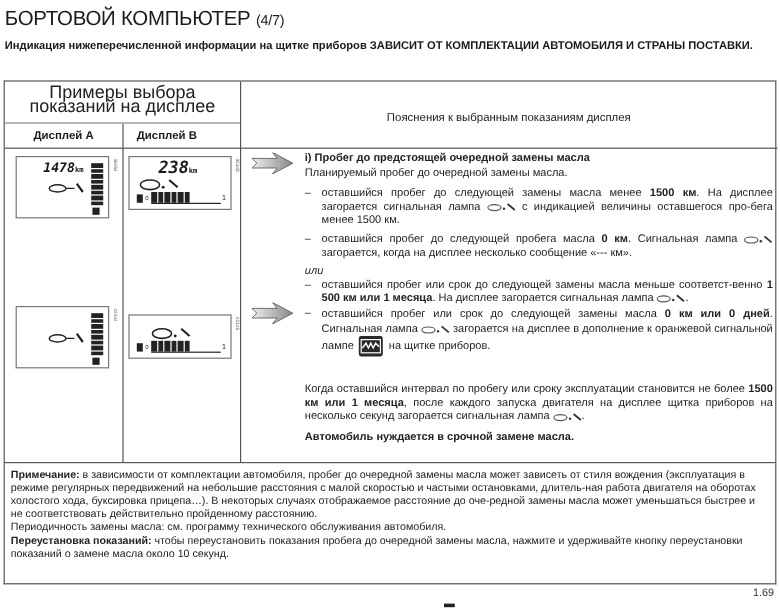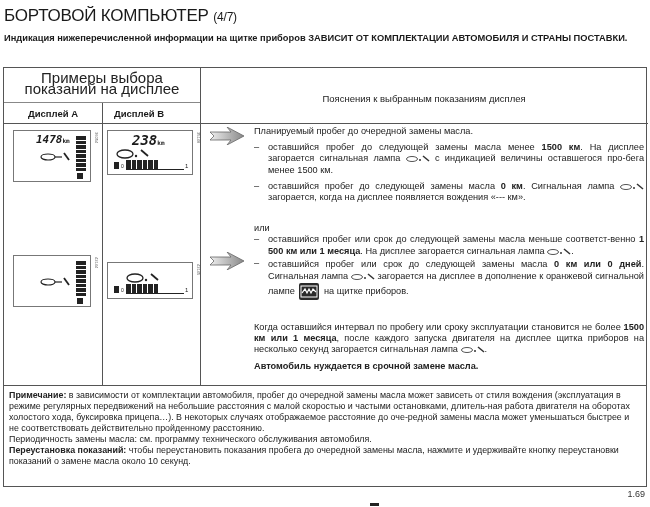--- a/index.html
+++ b/index.html
@@ -183,41 +183,42 @@
     <defs>
         <linearGradient id="g2" x1="0" x2="1">
           <stop offset="0" stop-color="#eee"></stop>
           <stop offset="1" stop-color="#888"></stop>
         </linearGradient>
       </defs>
     <path d="M1 5 L22 5 L18 0 L35 9 L18 18 L22 13 L1 13 L5 9 Z" fill="url(#g2)" stroke="#666" stroke-width="0.8"></path>
   </svg>
 
   <div class="content">
+    <p class="b">i) Пробег до предстоящей очередной замены масла</p>
     <p style="margin-bottom:1px;">Планируемый пробег до очередной замены масла.</p>
 
     <div class="item">
       <span class="dash">–</span>
       <span class="txt"><span>оставшийся пробег до следующей замены масла менее </span><span class="b">1500 км</span><span>. На дисплее загорается сигнальная лампа </span><svg class="lamp-ico" width="24" height="9">
             <ellipse cx="6" cy="5" rx="5.5" ry="2.5" fill="none" stroke="#555" stroke-width="1"></ellipse>
             <circle cx="14" cy="6" r="1" fill="#333"></circle>
             <line x1="17" y1="2" x2="23" y2="7" stroke="#333" stroke-width="1.5"></line>
           </svg><span> с индикацией величины оставшегося про-бега менее 1500 км.</span></span>
     </div>
 
     <div class="item">
       <span class="dash">–</span>
-      <span class="txt"><span>оставшийся пробег до следующей замены масла </span><span class="b">0 км</span><span>. Сигнальная лампа </span><svg class="lamp-ico" width="24" height="9">
-            <ellipse cx="6" cy="5" rx="5.5" ry="2.5" fill="none" stroke="#555" stroke-width="1"></ellipse>
-            <circle cx="14" cy="6" r="1" fill="#333"></circle>
-            <line x1="17" y1="2" x2="23" y2="7" stroke="#333" stroke-width="1.5"></line>
-          </svg><span> загорается, когда на дисплее появляется вождения «--- км».</span></span>
-    </div>
-
-    <p style="margin-top:20px; margin-bottom:0;">или</p>
+      <span class="txt"><span>оставшийся пробег до следующей пробега масла </span><span class="b">0 км</span><span>. Сигнальная лампа </span><svg class="lamp-ico" width="24" height="9">
+            <ellipse cx="6" cy="5" rx="5.5" ry="2.5" fill="none" stroke="#555" stroke-width="1"></ellipse>
+            <circle cx="14" cy="6" r="1" fill="#333"></circle>
+            <line x1="17" y1="2" x2="23" y2="7" stroke="#333" stroke-width="1.5"></line>
+          </svg><span> загорается, когда на дисплее несколько сообщение «--- км».</span></span>
+    </div>
+
+    <p style="margin-top:4px; margin-bottom:0;font-style:italic;">или</p>
 
     <div class="item" style="margin-top:0;">
       <span class="dash">–</span>
       <span class="txt"><span>оставшийся пробег или срок до следующей замены масла меньше соответст-венно </span><span class="b">1 500 км или 1 месяца</span><span>. На дисплее загорается сигнальная лампа </span><svg class="lamp-ico" width="24" height="9">
             <ellipse cx="6" cy="5" rx="5.5" ry="2.5" fill="none" stroke="#555" stroke-width="1"></ellipse>
             <circle cx="14" cy="6" r="1" fill="#333"></circle>
             <line x1="17" y1="2" x2="23" y2="7" stroke="#333" stroke-width="1.5"></line>
           </svg><span>.</span></span>
     </div>
 

